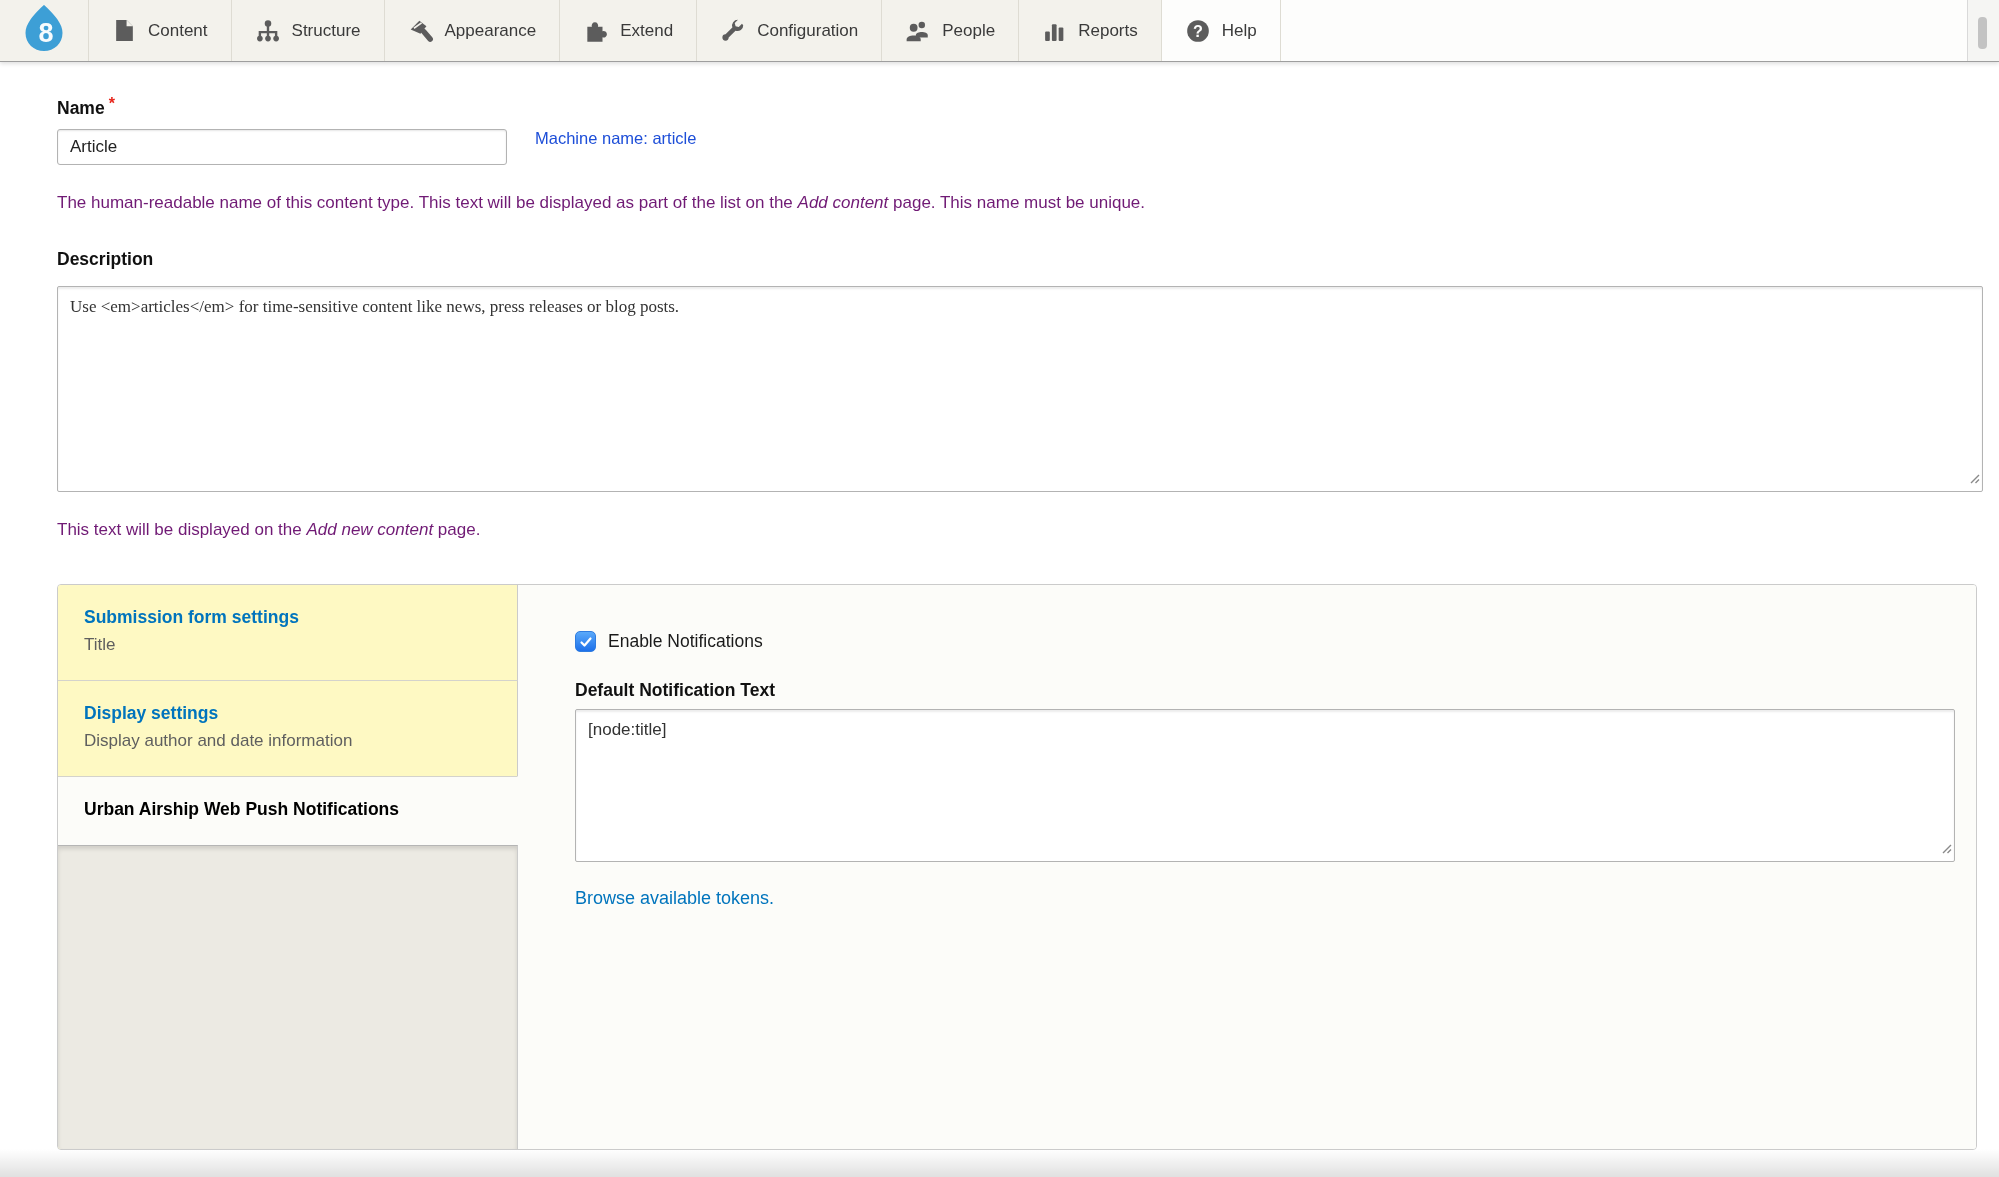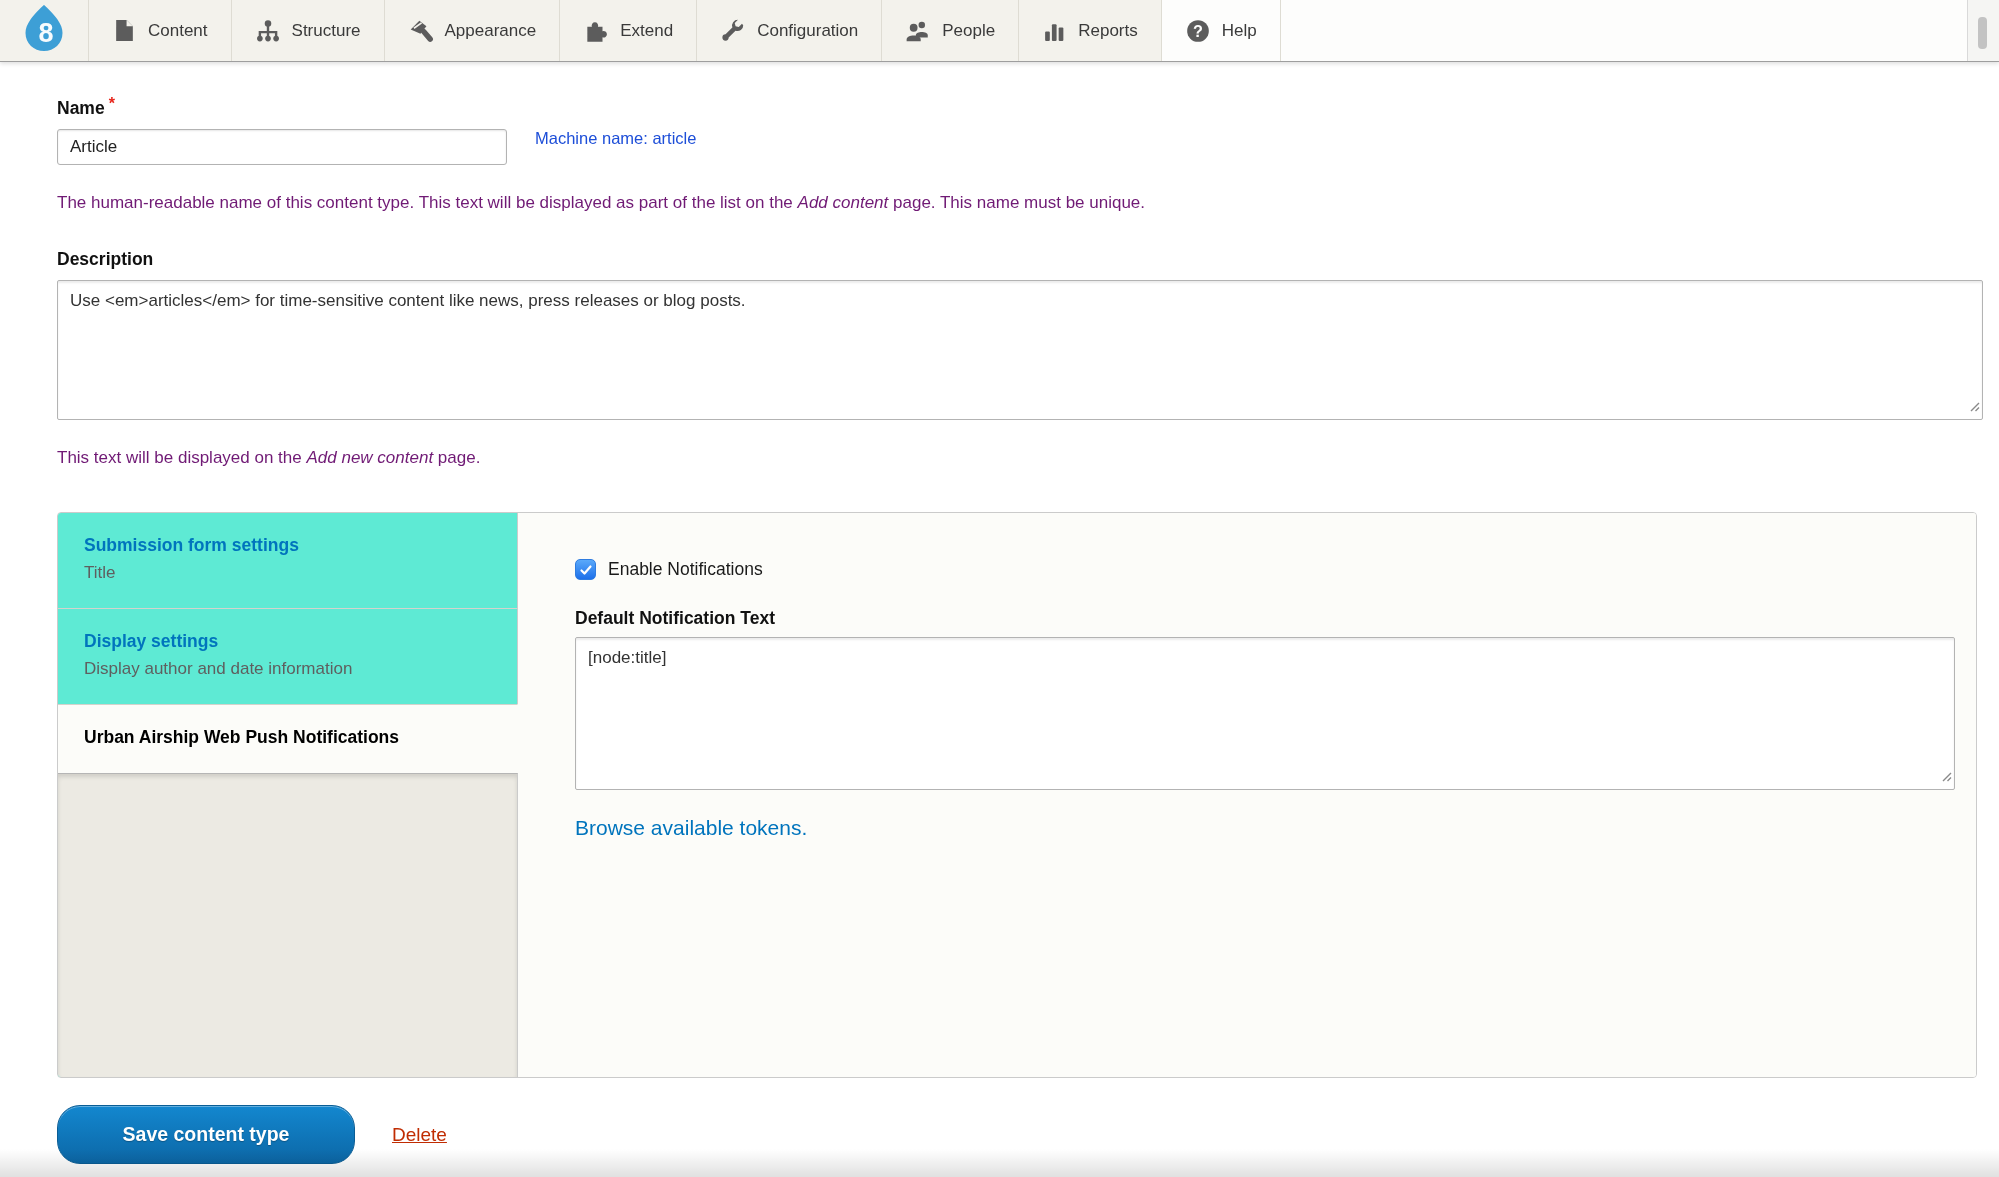--- a/index.html
+++ b/index.html
@@ -42,29 +42,29 @@
   .help-text em { font-style:italic; }
 
   .desc-label { margin-top:36px; }
   .ta-wrap { position:relative; display:block; }
   textarea {
     display:block; border:1px solid #b3b3b3; border-radius:2px; background:#fff;
     font-family:"Liberation Sans", sans-serif; font-size:17px; color:#333;
     padding:10px 12px; resize:none; outline:none;
     box-shadow:inset 0 2px 2px rgba(0,0,0,.08);
   }
-  .desc-ta { width:1926px; height:140px; margin-top:10px; }
+  .desc-ta { width:1926px; height:206px; margin-top:16px;font-family:Liberation Serif, serif; }
   .resize-grip { position:absolute; right:3px; bottom:4px; pointer-events:none; }
 
   
   .vtabs-wrap {
     margin-top:44px; width:1920px; min-height:566px;
     border:1px solid #cbcbcb; border-radius:4px; display:flex; overflow:hidden; background:#fcfcf9;
   }
-  .vtab-col { width:460px; display:flex; flex-direction:column; background:#5eead4; }
+  .vtab-col { width:460px; display:flex; flex-direction:column; background:#fef9c3; }
   .vtab { padding:21px 26px 24px; border-right:1px solid #cbcbcb; cursor:pointer; }
   .vtab + .vtab { border-top:1px solid #d4d3cc; }
   .vtab-title { color:#0074bd; font-weight:bold; font-size:17.5px; line-height:1.3; }
   .vtab-summary { margin-top:5px; color:#5f5f5f; font-size:17px; line-height:1.32; }
   .vtab.active { background:#fcfcf9; border-right-color:transparent; }
   .vtab.active .vtab-title { color:#000; }
   .vtab-filler {
     flex:1; border-top:1px solid #b5b5b5; border-right:1px solid #cbcbcb;
     background:#eceae3; box-shadow:inset 0 3px 4px rgba(0,0,0,.12);
   }
@@ -73,21 +73,21 @@
   .check-row { display:flex; align-items:center; gap:12px; }
   .checkbox {
     width:21px; height:21px; border-radius:5px; cursor:pointer;
     background:linear-gradient(#5aa9fa,#1d70ea); border:1px solid #2f7ce0;
     display:flex; align-items:center; justify-content:center;
   }
   .check-label { font-size:17.5px; color:#1a1a1a; }
   .notif-label { margin-top:28px; font-weight:bold; font-size:17.5px; color:#111; }
   .notif-wrap { width:1380px; margin-top:8px; }
   .notif-ta { width:1380px; height:153px; }
-  .tokens-link { display:inline-block; margin-top:26px; color:#0074bd; font-size:21px; cursor:pointer; text-decoration:none; }
+  .tokens-link { display:inline-block; margin-top:26px; color:#0074bd; font-size:18px; cursor:pointer; text-decoration:none; }
 
   
   .actions { display:flex; align-items:center; margin-top:27px; }
   .save-btn {
     width:298px; height:59px; border-radius:23px; cursor:pointer;
     background:linear-gradient(#1387cf,#0c67a6); border:1px solid #0a5d95;
     color:#fff; font-weight:bold; font-size:19.5px; font-family:"Liberation Sans", sans-serif;
     box-shadow:inset 0 1px 0 rgba(255,255,255,.35); text-shadow:0 1px 1px rgba(0,0,0,.25);
   }
   .delete-link { margin-left:37px; color:#c02c02; font-size:19px; text-decoration:underline; cursor:pointer; }

